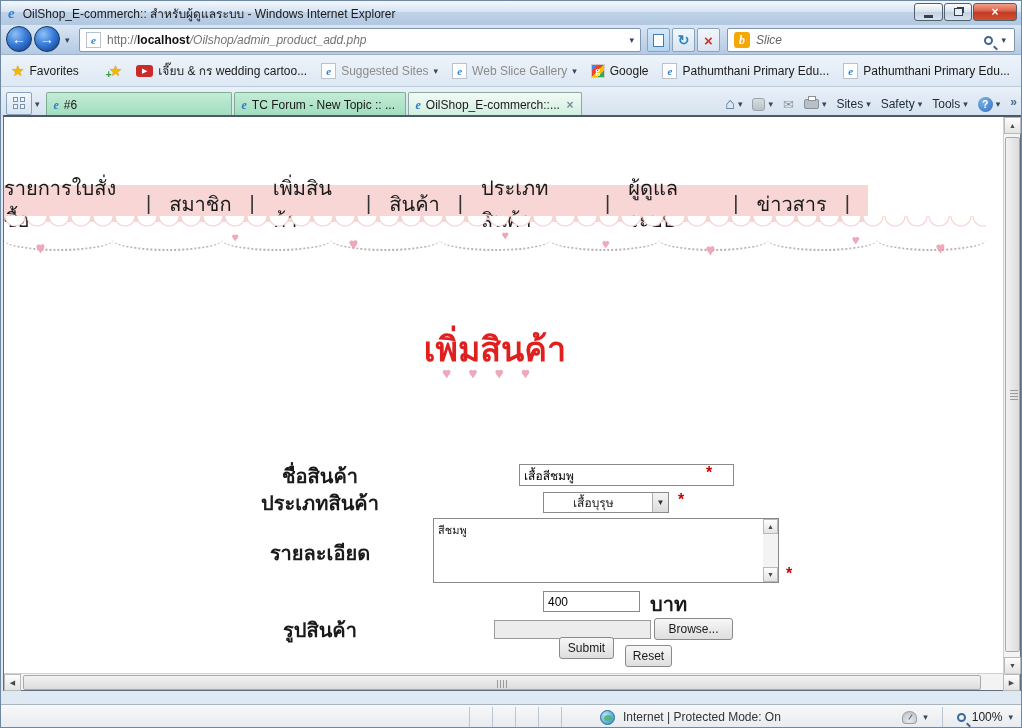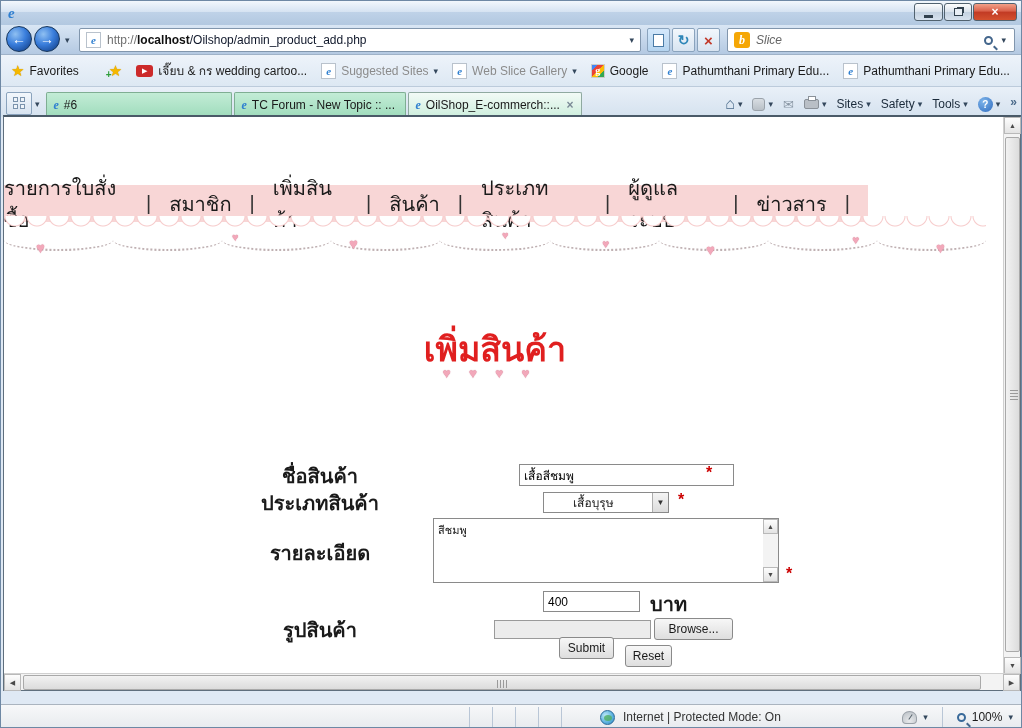--- a/index.html
+++ b/index.html
@@ -93,20 +93,21 @@
     background:radial-gradient(circle at 35% 35%, #bfe9f8, #59b0de 60%, #2f85bb); position:relative; }
   .globe::after { content:""; position:absolute; left:3px; top:4px; width:8px; height:6px; border-radius:50%; background:#4fae62; opacity:.8; }
 </style>
 </head>
 <body>
 
 <div id="window">
 
   <div id="titlebar" class="abs">
     <span class="ie-e" style="margin:0 8px 0 7px;">e</span>
+    <span>OilShop_E-commerch:: สำหรับผู้ดูแลระบบ - Windows Internet Explorer</span>
     <span style="margin-left:auto; display:flex; gap:1px; padding-right:6px; align-self:flex-start; margin-top:2px;">
       <span class="win-btn" style="width:29px;">
           <span class="glyph-min"></span>
         </span>
       <span class="win-btn" style="width:28px;">
           <span class="glyph-restore"></span>
         </span>
       <span class="win-btn" id="close-btn" style="width:44px;">
           <span>×</span>
         </span>
@@ -116,21 +117,21 @@
   <div id="addrbar" class="abs">
     <span class="nav-circle abs" style="left:5px; top:1px;">←</span>
     <span class="nav-circle abs" style="left:33px; top:1px;">→</span>
     <span class="mini-chevron abs" style="left:64px; top:10px;">▾</span>
     <span class="field abs" style="left:78px; top:3px; width:562px; height:24px;">
       <span class="doc-e" style="margin:0 6px;">
           <span class="ie-e">e</span>
         </span>
       <span style="color:#707070;">http://</span>
         <span style="font-weight:bold; color:#111;">localhost</span>
-        <span style="color:#0f172a;">/Oilshop/admin_product_add.php</span>
+        <span style="color:#737373;font-style:italic;">/Oilshop/admin_product_add.php</span>
       <span class="mini-chevron" style="margin-left:auto; padding-right:6px;">▾</span>
     </span>
     <span class="tool24 abs" style="left:646px; top:3px; background:linear-gradient(#d4e8fb,#b5d4ef);">
       <span style="width:11px; height:13px; background:#fff; border:1px solid #4a7ba6;"></span>
     </span>
     <span class="tool24 abs" style="left:671px; top:3px; color:#2e86b8; font-weight:bold; font-size:14px;">
         <span>↻</span>
       </span>
     <span class="tool24 abs" style="left:696px; top:3px; color:#c2392a; font-weight:bold; font-size:15px;">
         <span>×</span>

